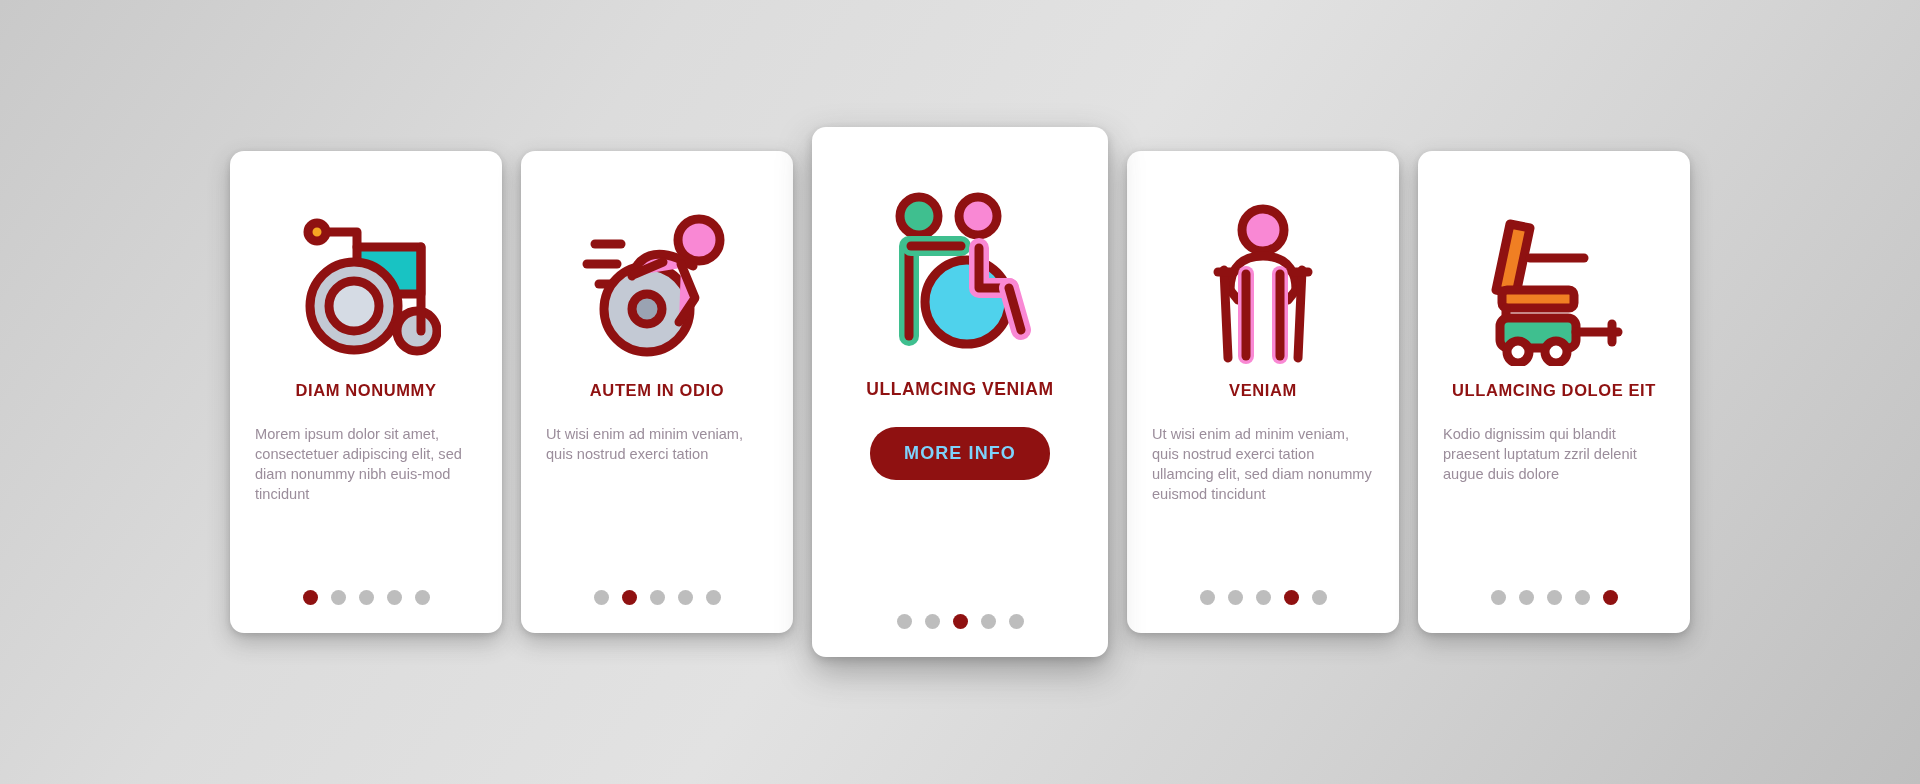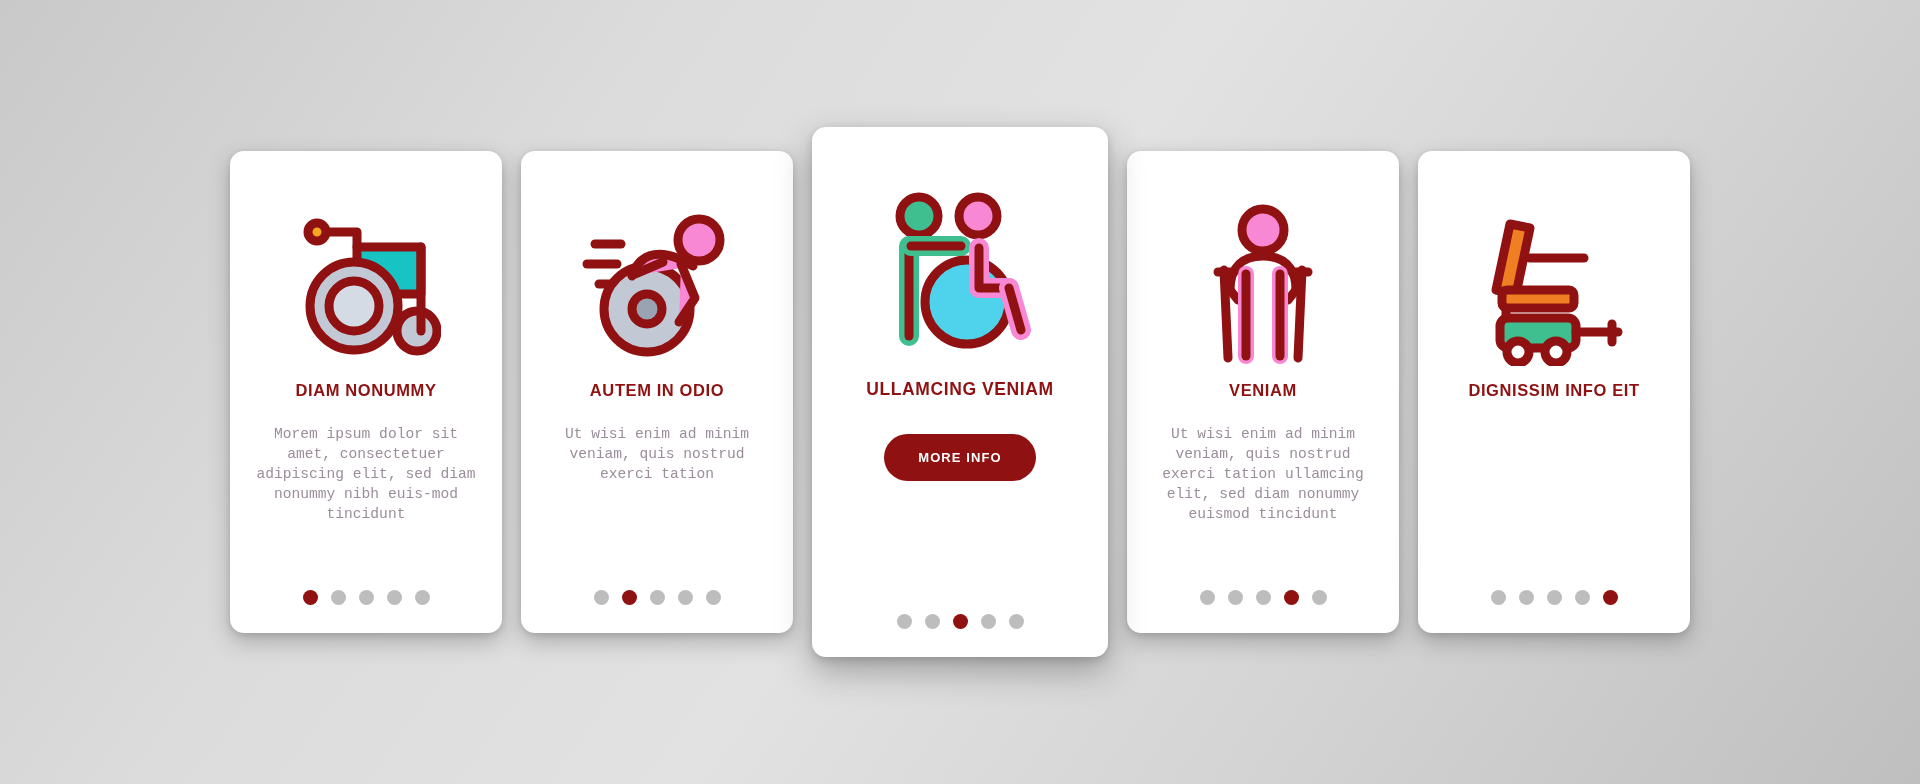--- a/index.html
+++ b/index.html
@@ -72,37 +72,35 @@
     line-height: 1.15;
   }
   .card.featured .card-title {
     font-size: 17.5px;
     margin-bottom: 26px;
   }
   .card-body {
     color: #9b8d9b;
     font-size: 14.6px;
     line-height: 1.38;
-    text-align: center;
     margin: 0;
     max-width: 222px;
-    font-family: Liberation Mono, monospace;
   }
   .card.featured .card-body {
     max-width: 230px;
     margin-bottom: 26px;
   }
   .more-btn {
-    margin-top: 9px;
+    margin-top: 2px;
     background: #8f1111;
-    color: #ffffff;
+    color: #7dd3fc;
     border: none;
     border-radius: 26px;
     padding: 16px 34px;
-    font-size: 13px;
+    font-size: 18px;
     font-weight: bold;
     letter-spacing: 1.1px;
     font-family: "Liberation Sans", sans-serif;
     cursor: pointer;
   }
   .dots {
     position: absolute;
     bottom: 28px;
     left: 0;
     width: 100%;
@@ -255,21 +253,22 @@
             <rect x="30" y="84" width="72" height="18" rx="5" fill="#f07f23"></rect>
             <path d="M34 102 V116"></path>
             <rect x="28" y="112" width="76" height="30" rx="8" fill="#3fbf8f"></rect>
             <path d="M104 126 H146"></path>
             <path d="M140 118 V136"></path>
             <circle cx="46" cy="146" r="11" fill="#ffffff"></circle>
             <circle cx="84" cy="146" r="11" fill="#ffffff"></circle>
           </g>
         </svg>
       </div>
-      <h3 class="card-title">DIGNISSIM INFO EIT</h3>
+      <h3 class="card-title">ULLAMCING DOLOE EIT</h3>
+      <p class="card-body">Kodio dignissim qui blandit praesent luptatum zzril delenit augue duis dolore</p>
       <div class="spacer"></div>
       <div class="dots">
         <span class="dot"></span>
         <span class="dot"></span>
         <span class="dot"></span>
         <span class="dot"></span>
         <span class="dot active"></span>
       </div>
     </div>
 

